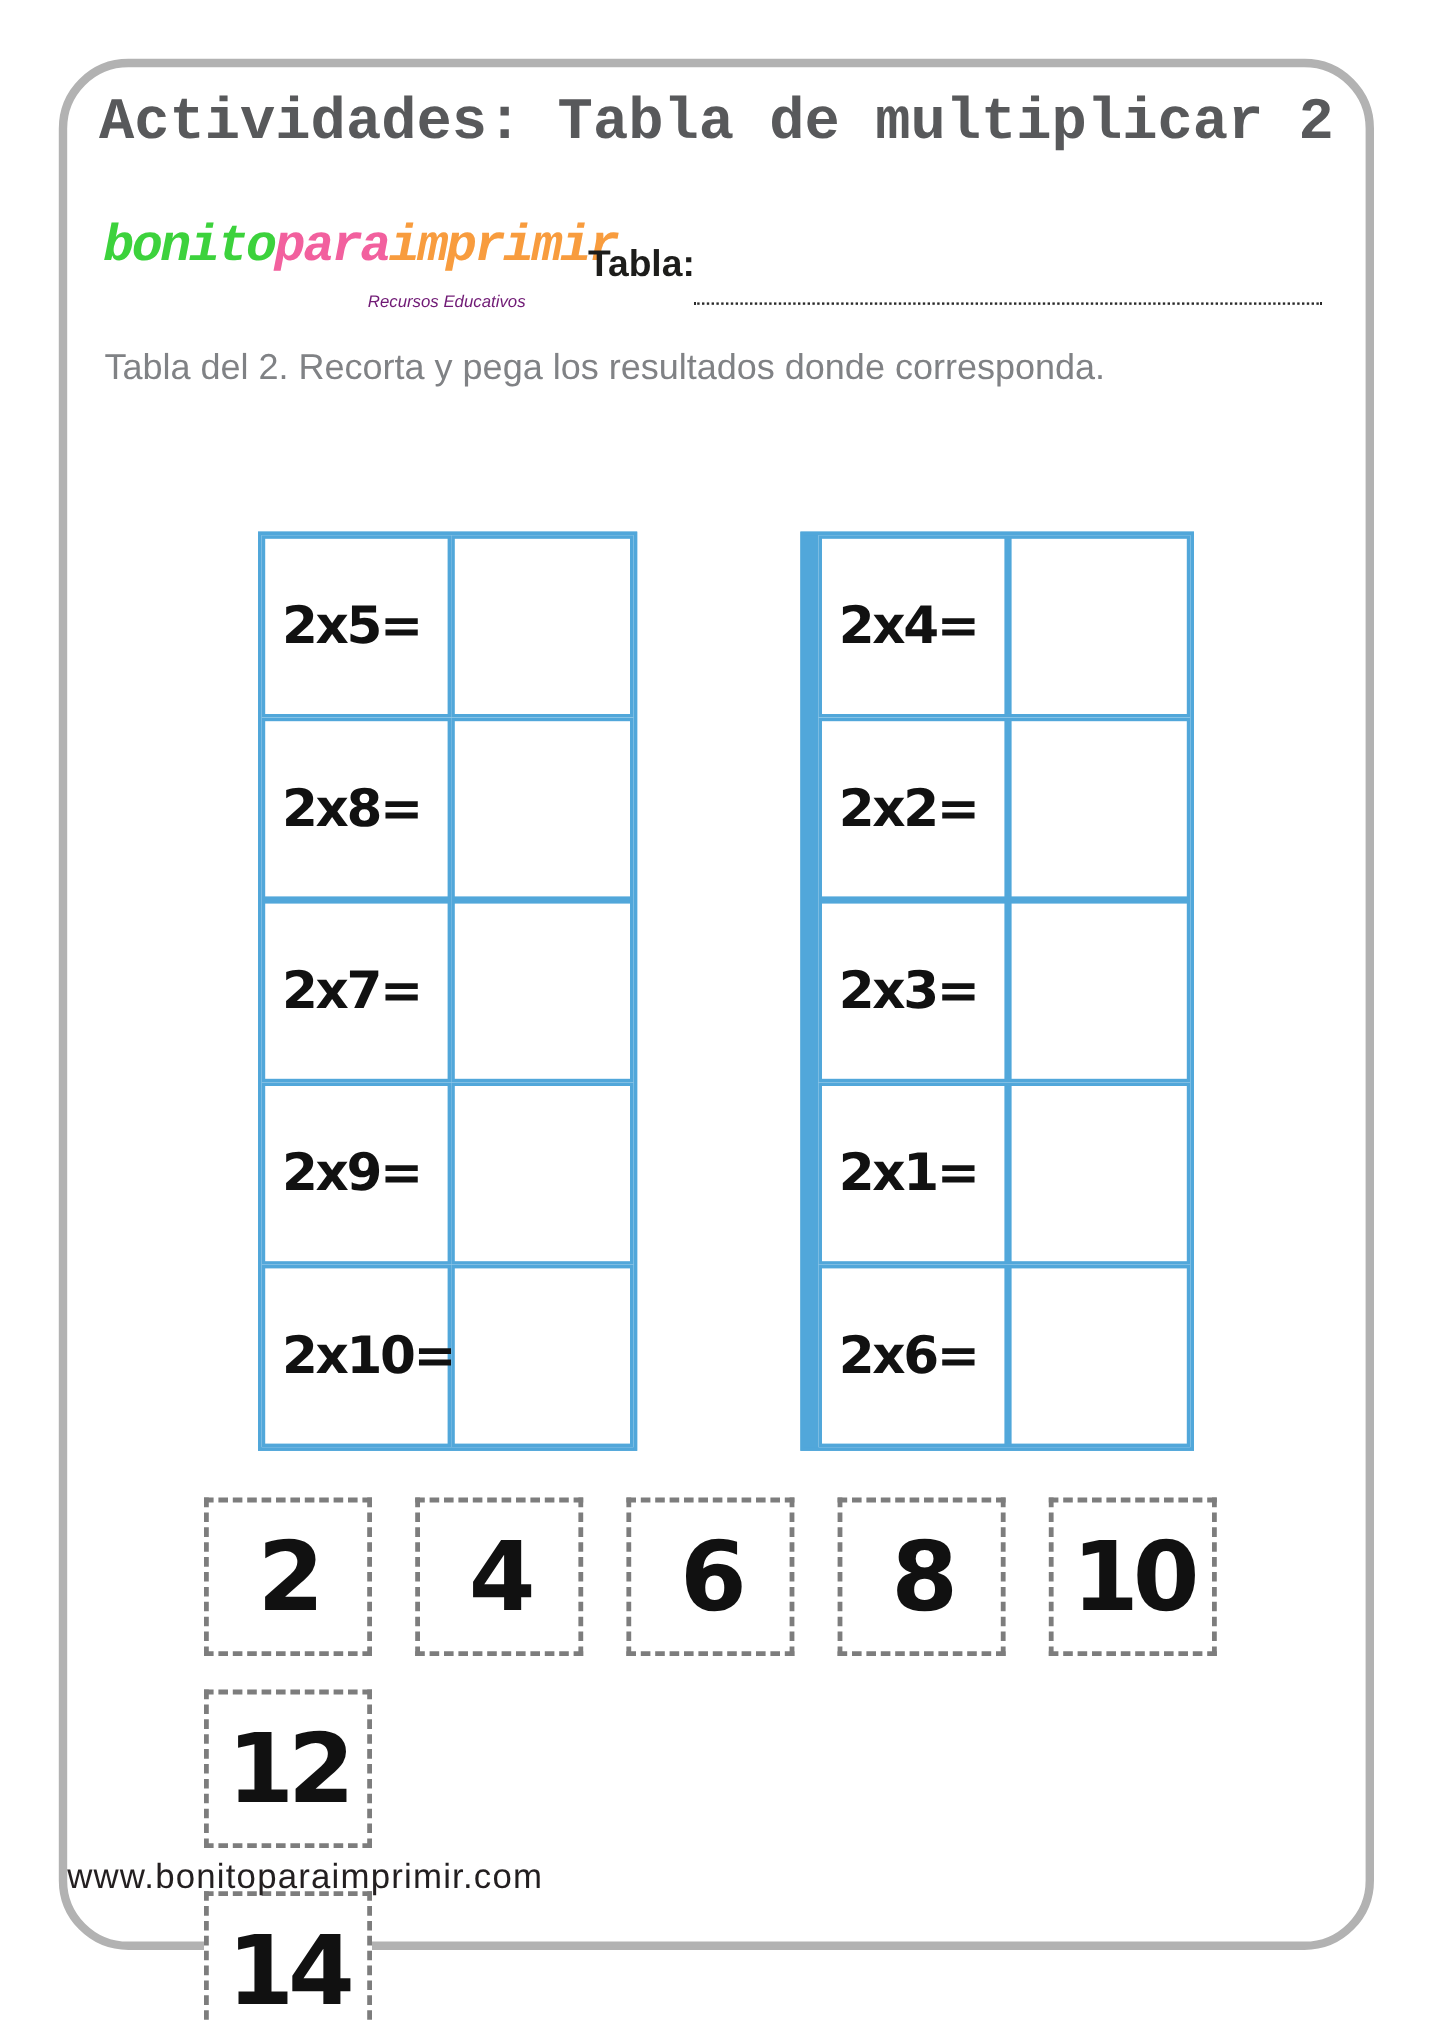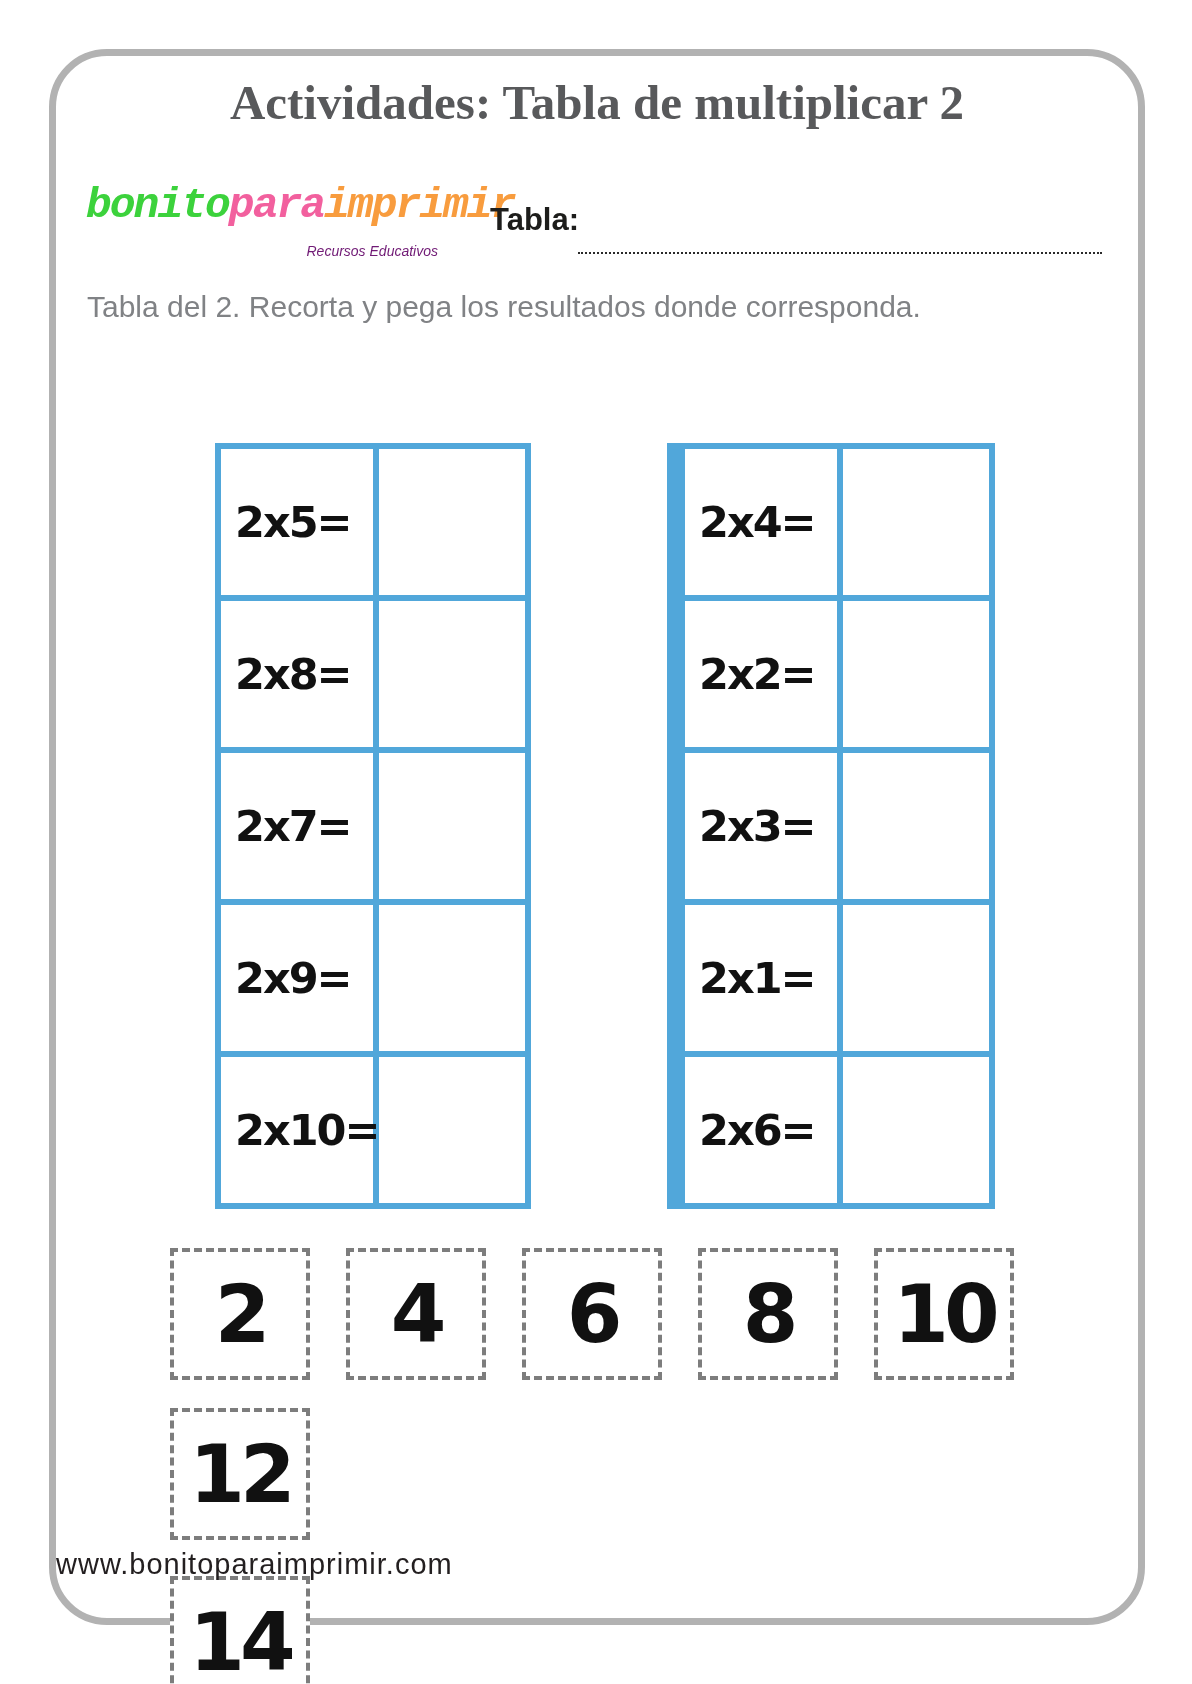--- a/index.html
+++ b/index.html
@@ -8,21 +8,21 @@
     font-family:"Liberation Sans", sans-serif;color:#1d1d1b;overflow:hidden;
   }
   .frame{
     position:absolute;left:49px;top:49px;width:1096px;height:1576px;
     border:7px solid #b2b2b2;border-radius:58px;box-sizing:border-box;
     background:#ffffff;
   }
   .title{
     position:absolute;top:18px;left:0;width:100%;text-align:center;margin:0;
     font-size:49px;font-weight:700;color:#58595b;letter-spacing:0px;
-    font-family:Liberation Serif, serif;
+    font-family:Liberation Mono, monospace;
   }
   
   .logo{position:absolute;left:30px;top:128px;width:356px;}
   .logo-text{
     font-family:Liberation Mono, monospace;
     font-style:italic;font-weight:700;font-size:43px;line-height:1;
     letter-spacing:-2px;white-space:nowrap;
   }
   .lg-green{color:#3cd23c;}
   .lg-pink{color:#f2609e;}

